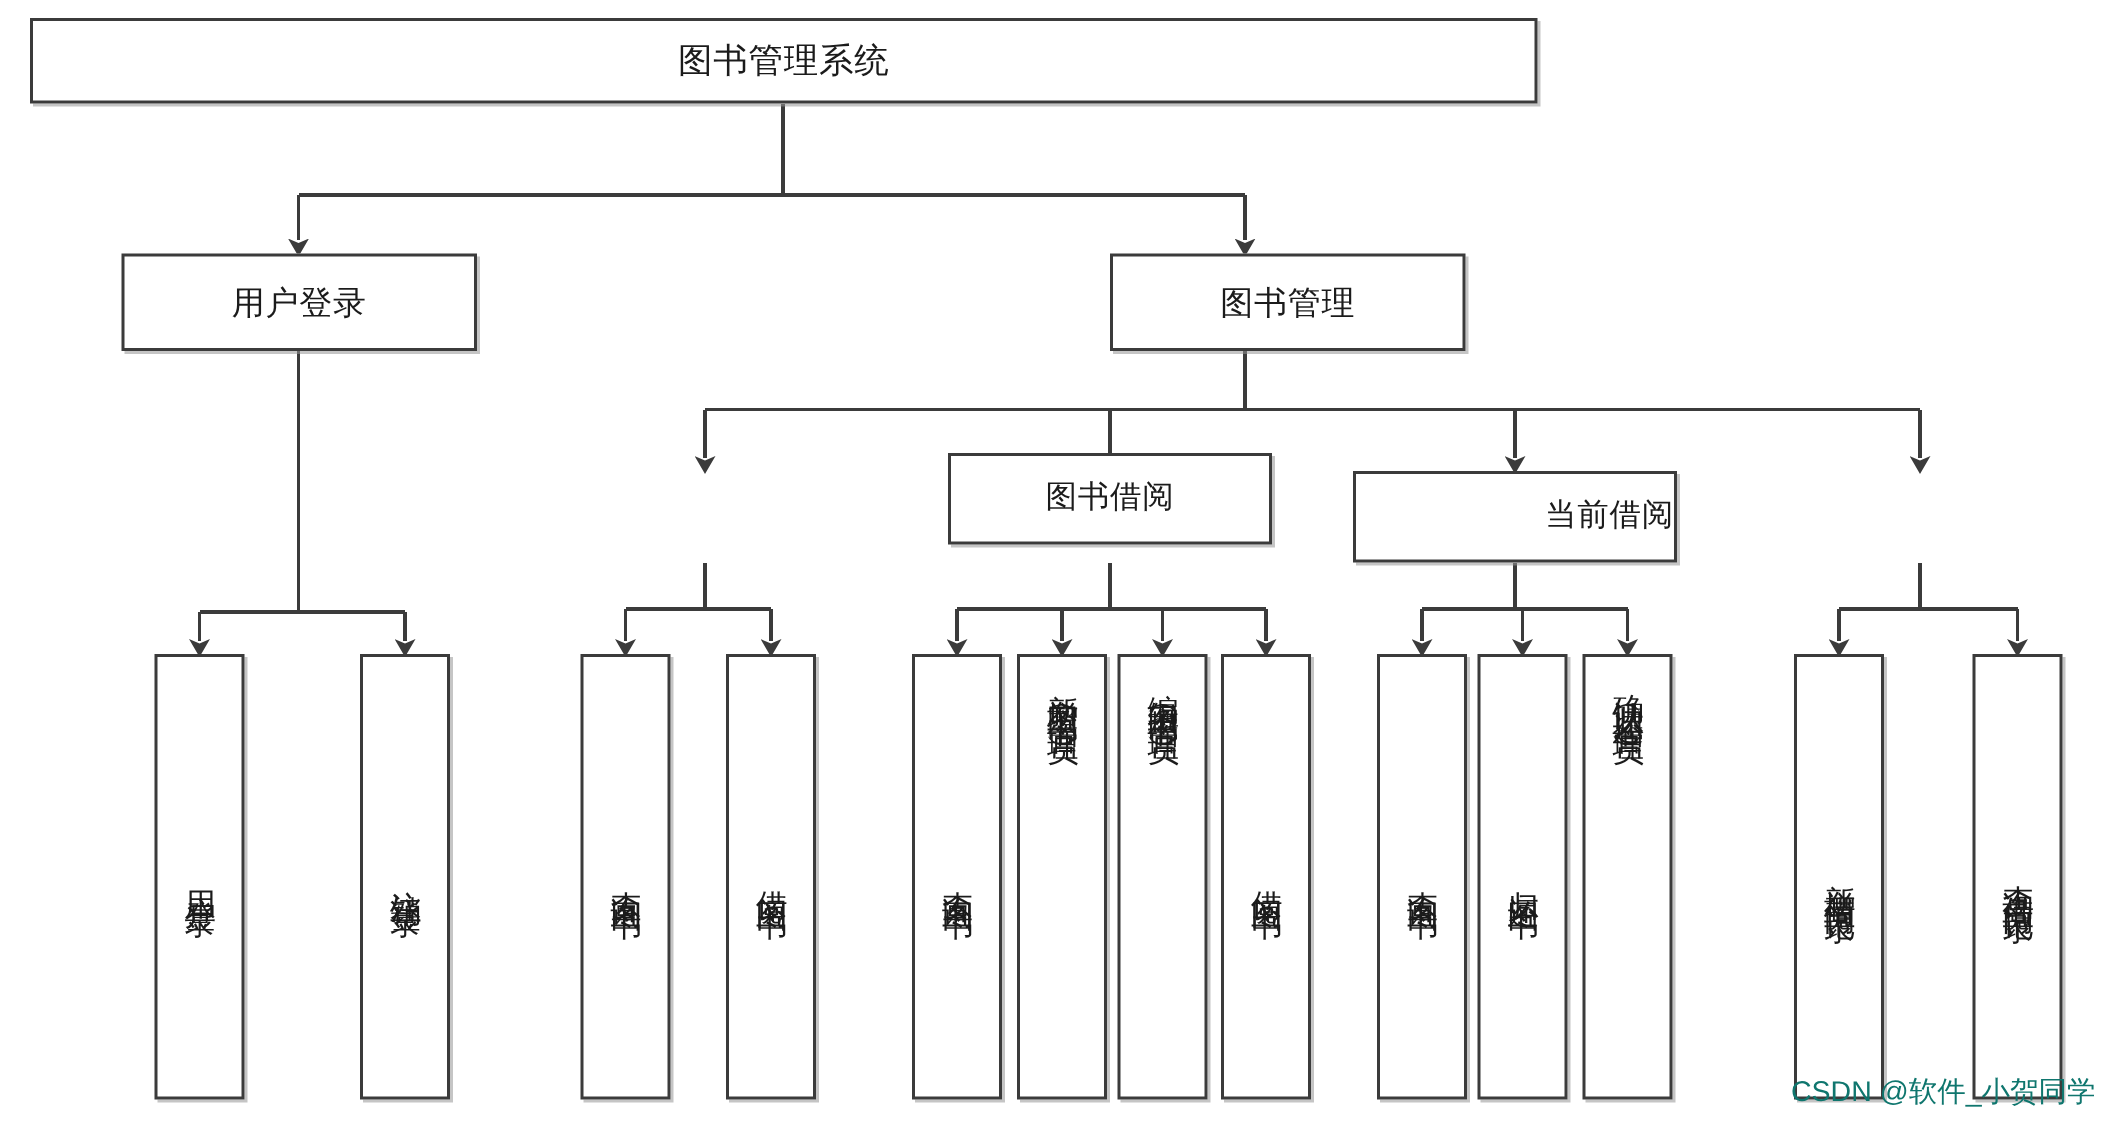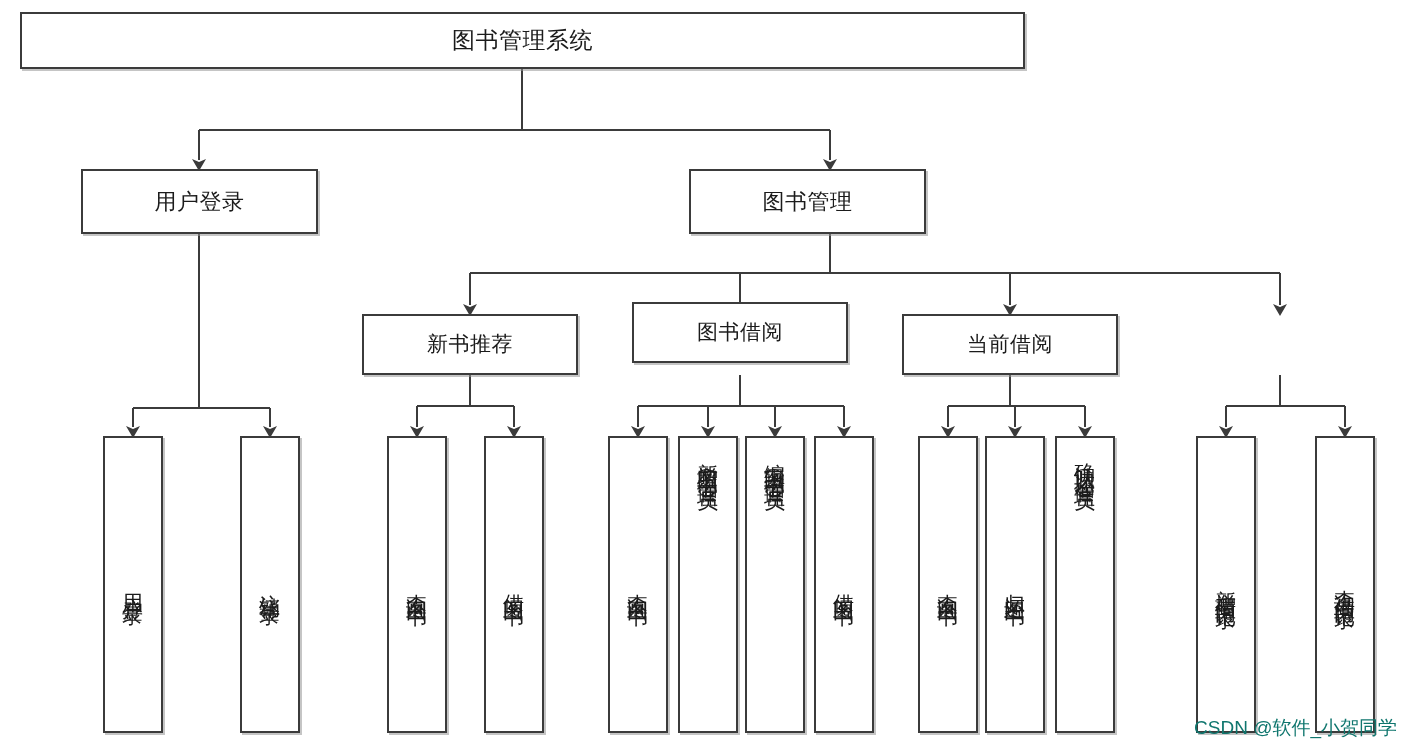--- a/index.html
+++ b/index.html
@@ -132,31 +132,28 @@
     </g>
   </svg>
 
   <div class="node-box level-1" style="left:20px; top:12px; width:1005px; height:57px;">
     <span class="node-label">图书管理系统</span>
   </div>
 
   <div class="node-box level-2" style="left:81px; top:169px; width:237px; height:65px;">
     <span class="node-label">用户登录</span>
   </div>
-  <div class="node-box level-2" style="left:689px; top:169px; width:237px; height:65px;align-items:center;">
+  <div class="node-box level-2" style="left:740px; top:169px; width:237px; height:65px;align-items:center;">
     <span class="node-label">图书管理</span>
   </div>
 
-  <div class="node-box level-3" style="left:362px; top:314px; width:216px; height:61px;">
-    <span class="node-label">新书推荐</span>
-  </div>
   <div class="node-box level-3" style="left:632px; top:302px; width:216px; height:61px;text-align:right;">
     <span class="node-label">图书借阅</span>
   </div>
-  <div class="node-box level-3" style="left:902px; top:314px; width:216px; height:61px;">
+  <div class="node-box level-3" style="left:902px; top:314px; width:216px; height:61px;justify-content:flex-end;">
     <span class="node-label">当前借阅</span>
   </div>
 
   <div class="node-box leaf centered" style="left:103px; top:436px; width:60px; height:297px;">
     <span class="node-label">用户登录</span>
   </div>
   <div class="node-box leaf centered" style="left:240px; top:436px; width:60px; height:297px;">
     <span class="node-label">注销登录</span>
   </div>
 

